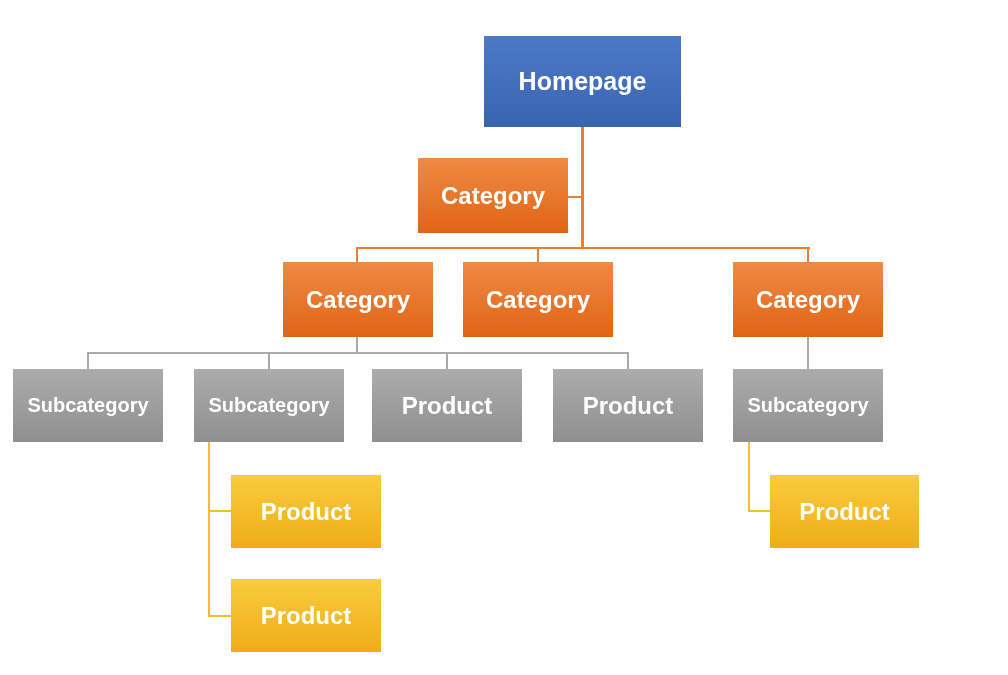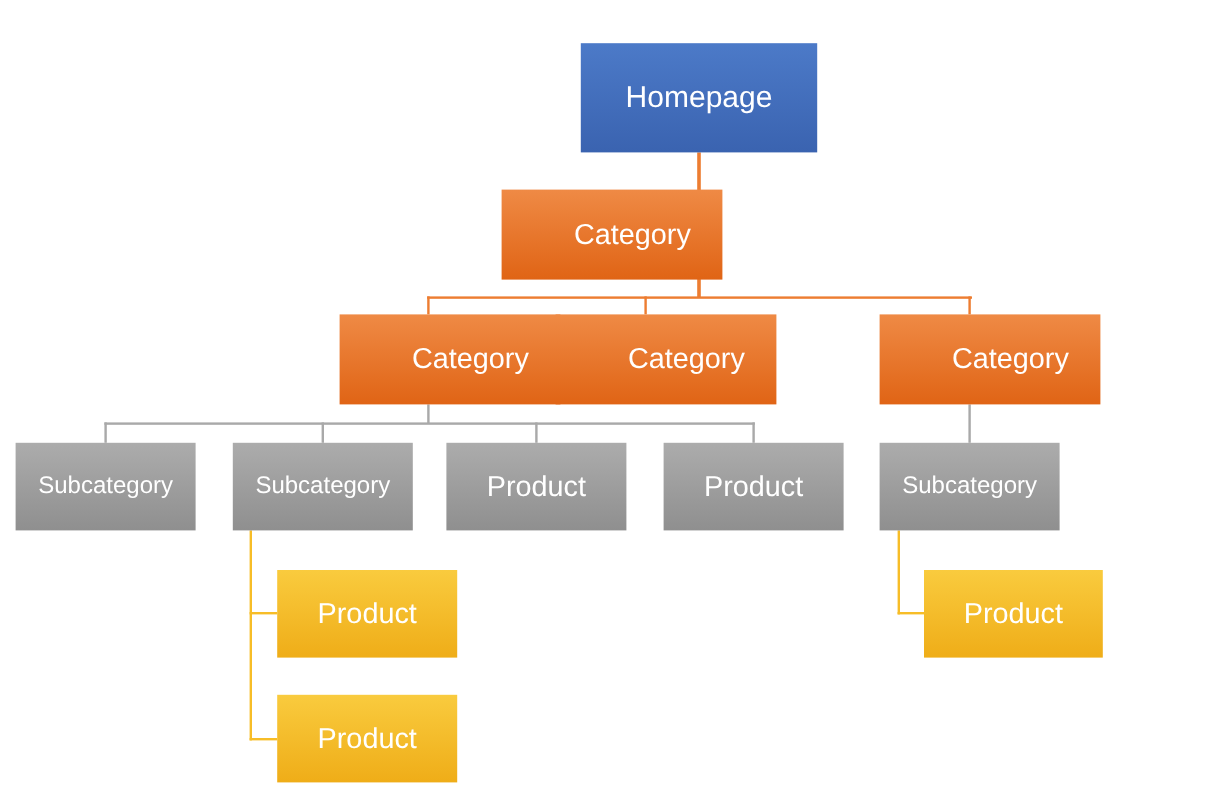--- a/index.html
+++ b/index.html
@@ -14,32 +14,31 @@
     background: #ffffff;
     overflow: hidden;
     font-family: "Liberation Sans", sans-serif;
   }
   .node {
     position: absolute;
     display: flex;
     align-items: center;
     justify-content: center;
     color: var(--text-color, #ffffff);
-    font-weight: 400;
+    font-weight: 700;
     font-size: 24px;
     white-space: nowrap;
     user-select: none;
   }
   .node.homepage {
     background: linear-gradient(180deg, var(--homepage-top) 0%, var(--homepage-bottom) 100%);
     font-size: 25px;
   }
   .node.category {
     background: linear-gradient(180deg, var(--category-top) 0%, var(--category-bottom) 100%);
-    padding-left: 34px;
   }
   .node.subcategory {
     background: linear-gradient(180deg, var(--subcategory-top) 0%, var(--subcategory-bottom) 100%);
   }
   .node.subcategory.wide-text {
     font-size: 20px;
   }
   .node.product {
     background: linear-gradient(180deg, var(--product-top) 0%, var(--product-bottom) 100%);
   }

